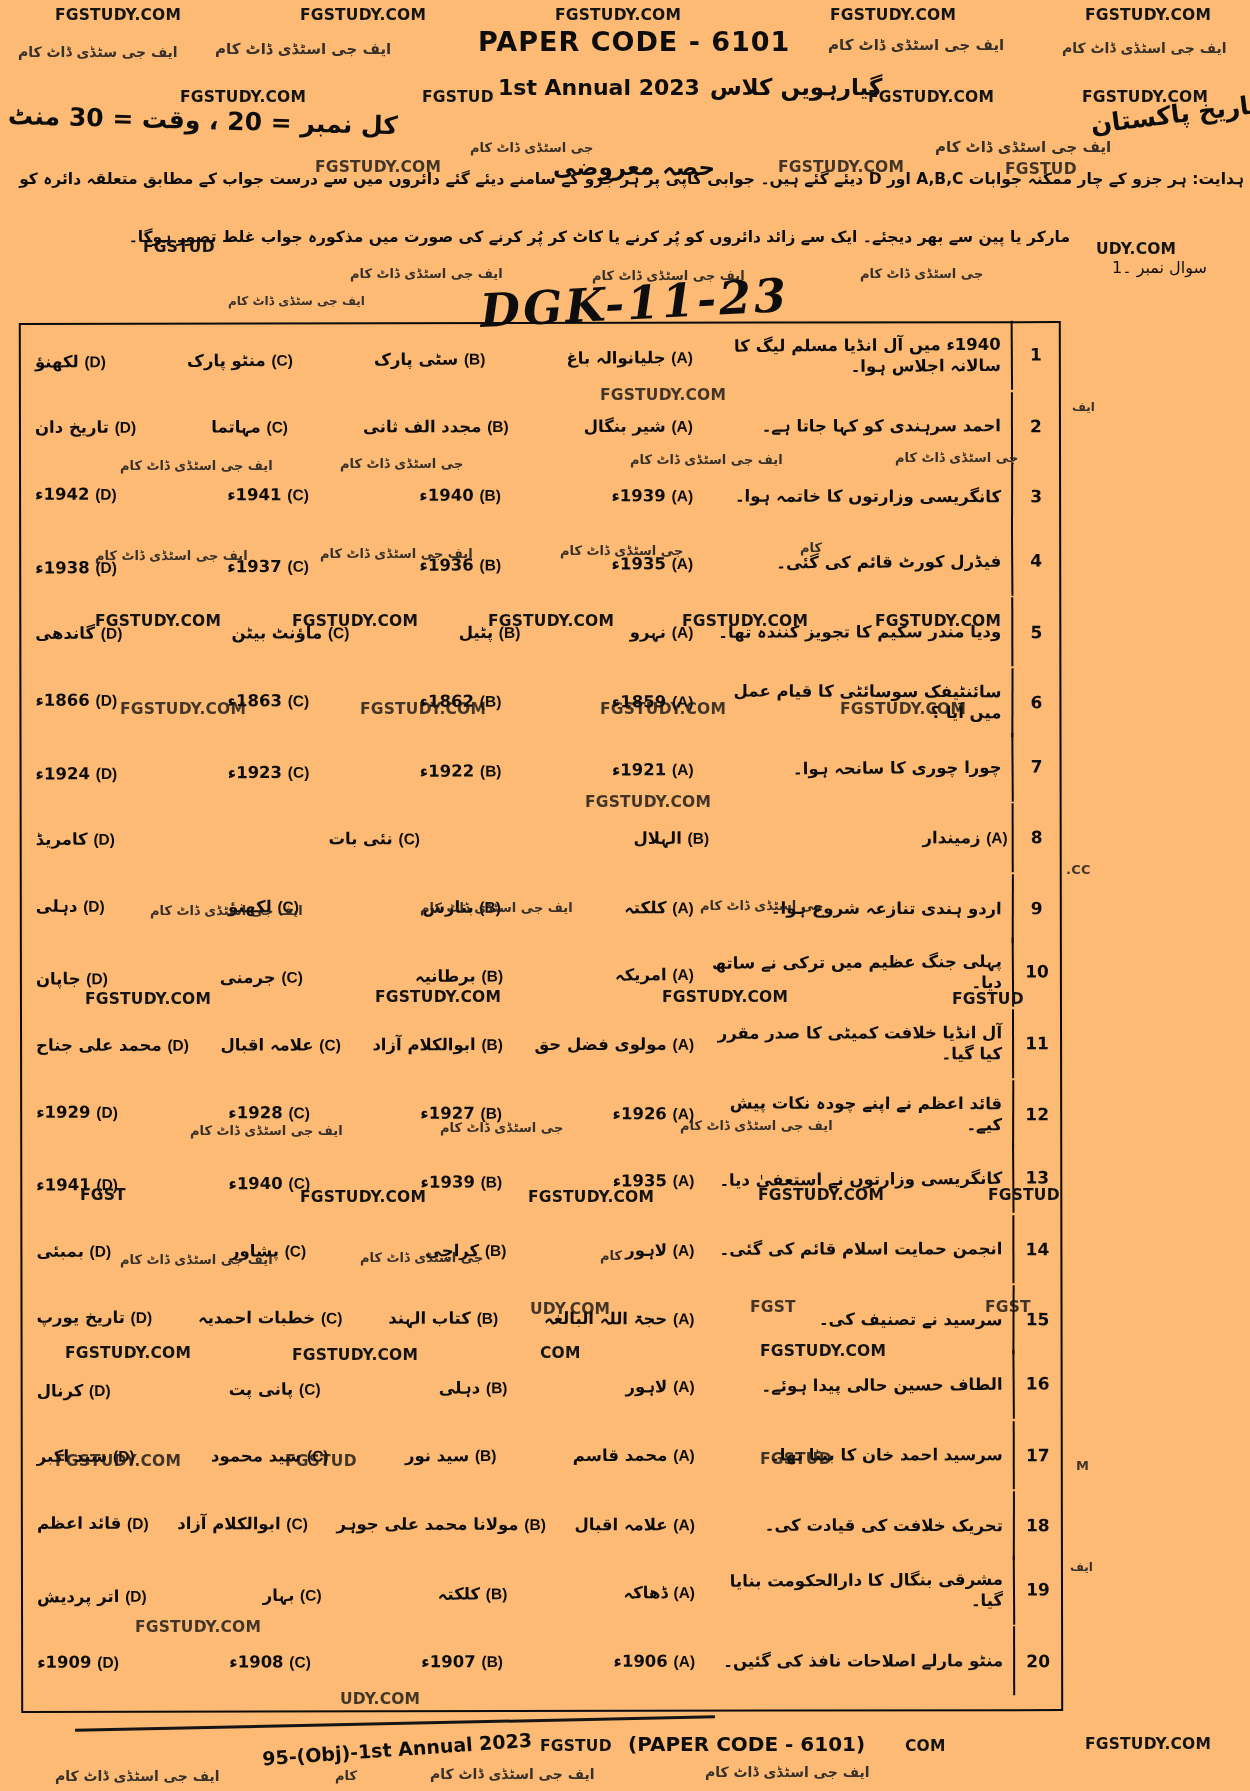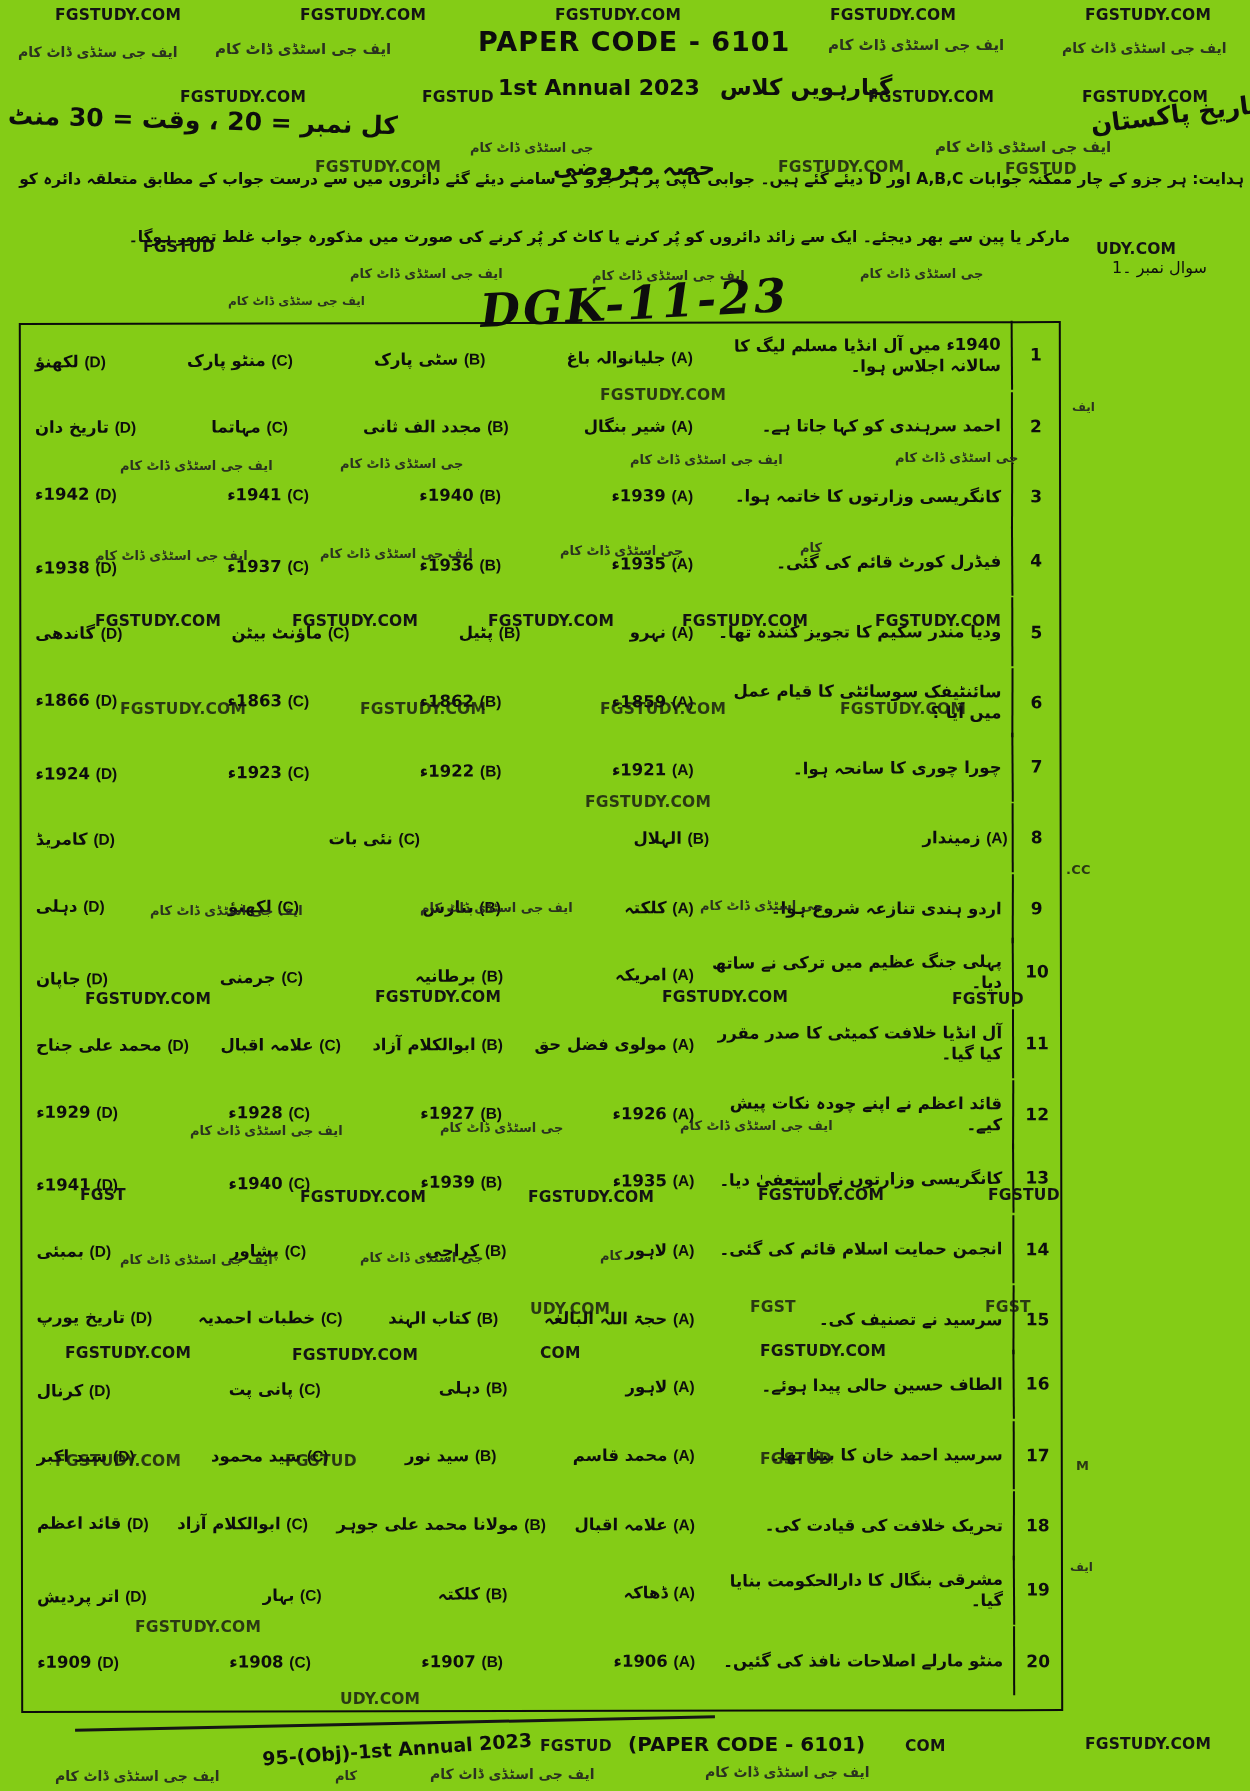--- a/index.html
+++ b/index.html
@@ -1,22 +1,22 @@
 <!DOCTYPE html>
 <html lang="ur"><head>
 <meta charset="utf-8">
 <style>
   html,body{margin:0;padding:0;background:#e8e8e8;}
-  .page{position:relative;width:1250px;height:1791px;background:#84cc16;overflow:hidden;
+  .page{position:relative;width:1250px;height:1791px;background:#fdba74;overflow:hidden;
         font-family:"DejaVu Sans",sans-serif;color:#0d0d0d;}
   .wm{position:absolute;font-weight:700;font-size:15.5px;letter-spacing:.2px;color:#141414;white-space:nowrap;}
   .wm.dim{opacity:.8;}
   .uwm{position:absolute;direction:rtl;font-weight:700;font-size:13px;color:#222;white-space:nowrap;opacity:.9;}
   .title{position:absolute;left:478px;top:26px;font-size:27px;font-weight:800;letter-spacing:1px;white-space:nowrap;}
-  .annual{position:absolute;left:498px;top:74px;display:flex;gap:20px;align-items:baseline;white-space:nowrap;}
+  .annual{position:absolute;left:498px;top:74px;display:flex;gap:10px;align-items:baseline;white-space:nowrap;}
   .annual .en{font-size:22px;font-weight:800;}
   .annual .ur{font-size:23px;font-weight:800;direction:rtl;}
   .marks{position:absolute;left:8px;top:106px;font-size:25px;font-weight:800;direction:rtl;transform:rotate(1.5deg);white-space:nowrap;}
   .subject{position:absolute;left:1090px;top:100px;font-size:25px;font-weight:800;direction:rtl;transform:rotate(-7deg);white-space:nowrap;}
   .section{position:absolute;left:553px;top:154px;font-size:23px;font-weight:800;direction:rtl;white-space:nowrap;}
   .instr{position:absolute;direction:rtl;font-weight:700;white-space:nowrap;}
   .instr.l1{left:6px;top:170px;width:1238px;font-size:15.5px;}
   .instr.l2{left:170px;top:228px;width:900px;font-size:15.5px;text-align:center;}
   .qlabel{position:absolute;left:1112px;top:258px;font-size:16px;font-weight:400;direction:rtl;white-space:nowrap;}
   .hand{position:absolute;left:480px;top:276px;font-family:"DejaVu Serif",serif;font-style:italic;font-weight:700;

